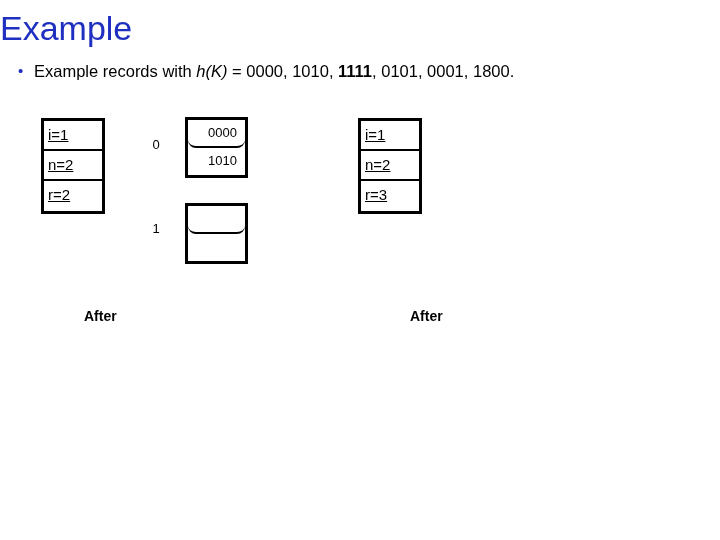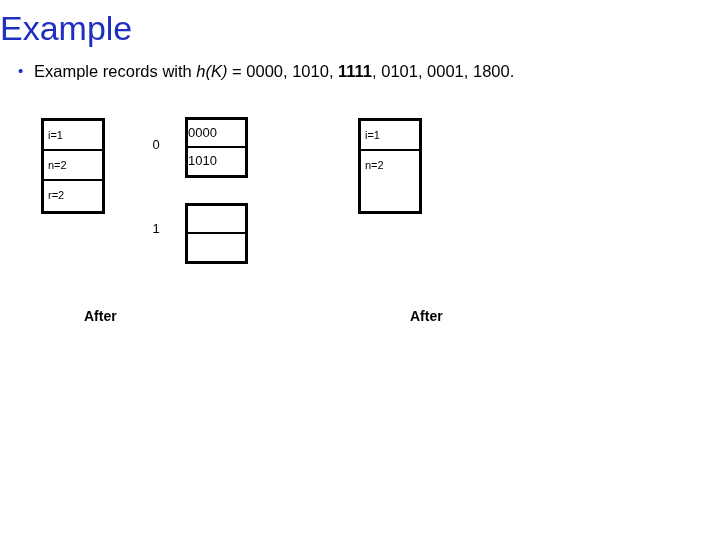--- a/index.html
+++ b/index.html
@@ -71,24 +71,25 @@
     width: 64px;
     height: 96px;
     border: 3px solid #000000;
     box-sizing: border-box;
     background: #ffffff;
   }
   .info-row {
     height: 30px;
     box-sizing: border-box;
     border-bottom: 2px solid #000000;
-    font-size: 11px;
+    font-size: 15px;
     line-height: 28px;
     padding-left: 4px;
     white-space: nowrap;
+    text-decoration: underline;
   }
   .info-row:last-child {
     border-bottom: none;
     height: 30px;
   }
 
   
   .bucket-index {
     position: absolute;
     font-size: 13px;
@@ -106,22 +107,23 @@
     height: 61px;
     border: 3px solid #000000;
     box-sizing: border-box;
     background: #ffffff;
   }
   .bucket-slot {
     height: 27.5px;
     box-sizing: border-box;
     font-size: 13px;
     line-height: 26px;
-    padding-left: 0;
+    padding-left: 20px;
     white-space: nowrap;
+    border-radius: 8px;
   }
   .bucket-slot.top {
     border-bottom: 2px solid #000000;
   }
 
   #bucket-0-before { left: 185px; top: 7px; }
   #bucket-1-before { left: 185px; top: 93px; }
 
   
   .caption {
@@ -172,19 +174,20 @@
     <div class="bucket-slot"></div>
   </div>
 
 </div>
 
 <div class="diagram" id="diagram-after">
 
   <div class="info-box">
     <div class="info-row">i=1</div>
     <div class="info-row">n=2</div>
+    <div class="info-row">r=3</div>
   </div>
 
 </div>
 
 <div class="caption" id="caption-before">After</div>
 
 <div class="caption" id="caption-after">After</div>
 
 </body></html>

